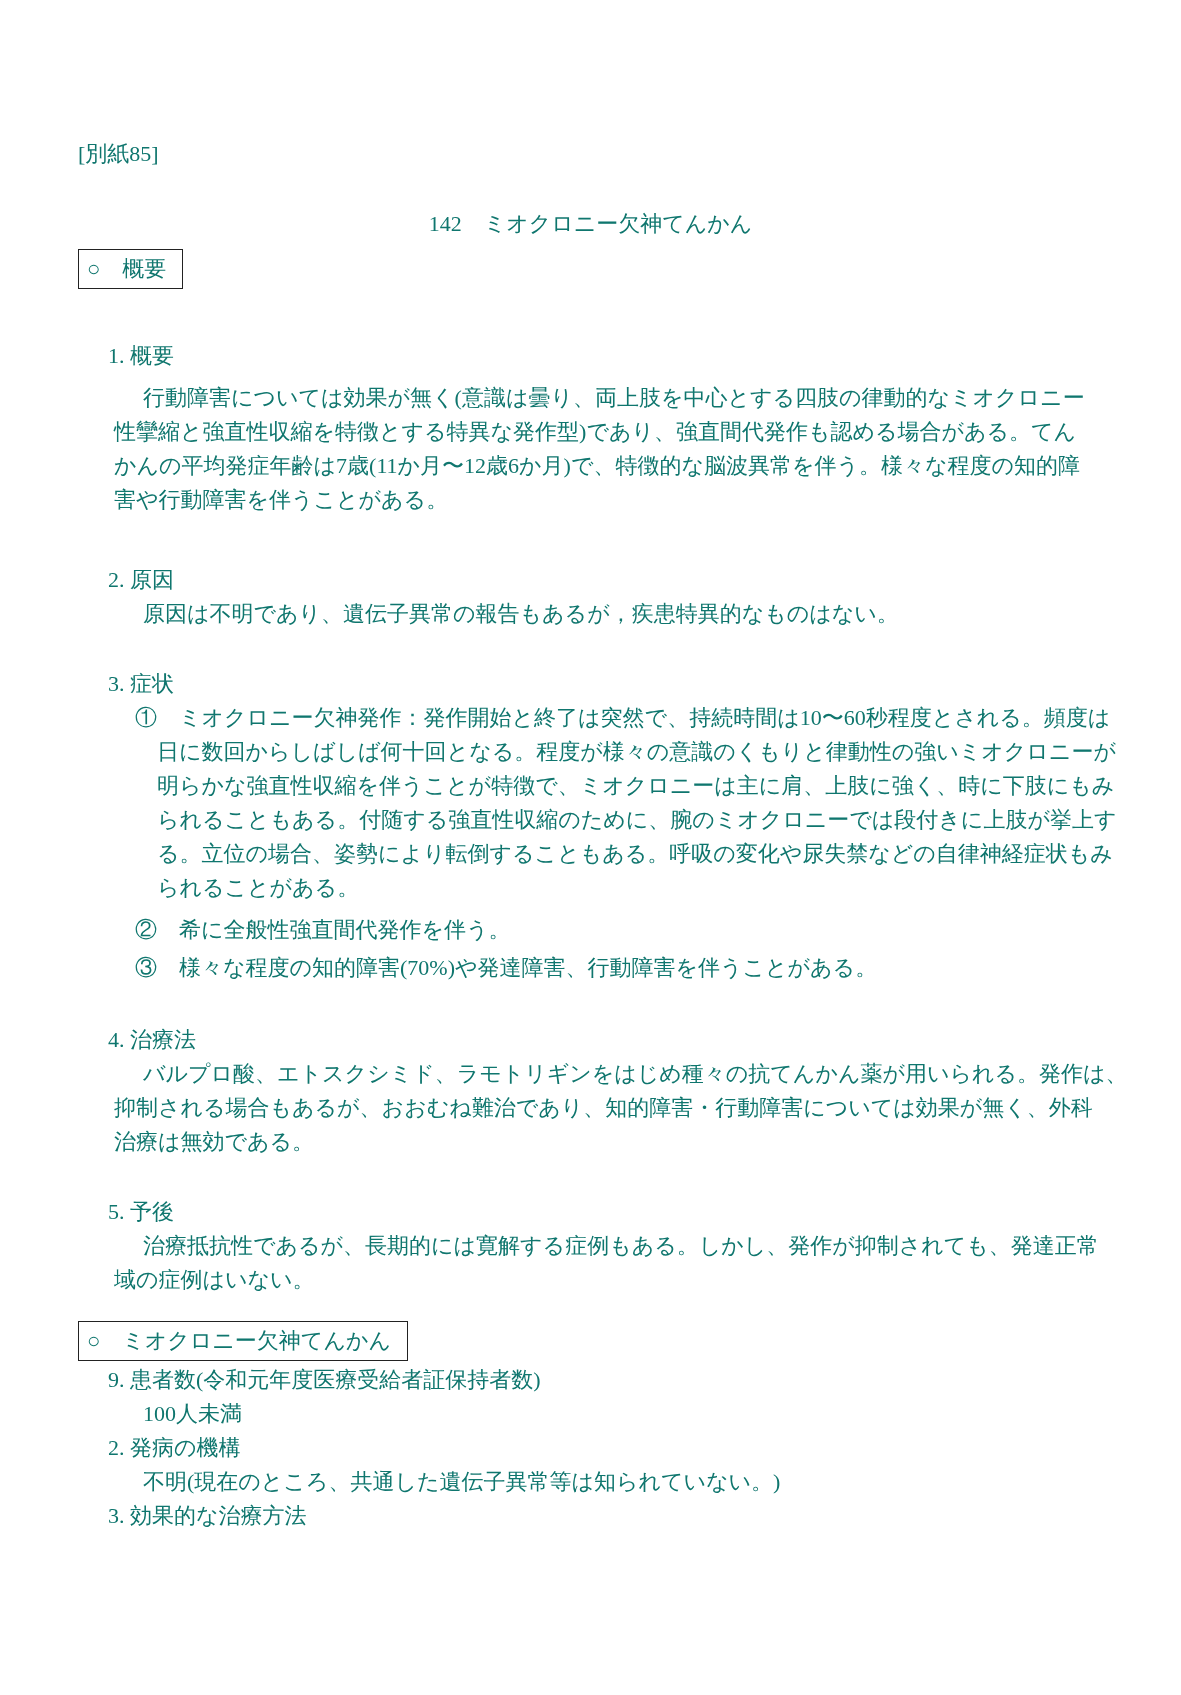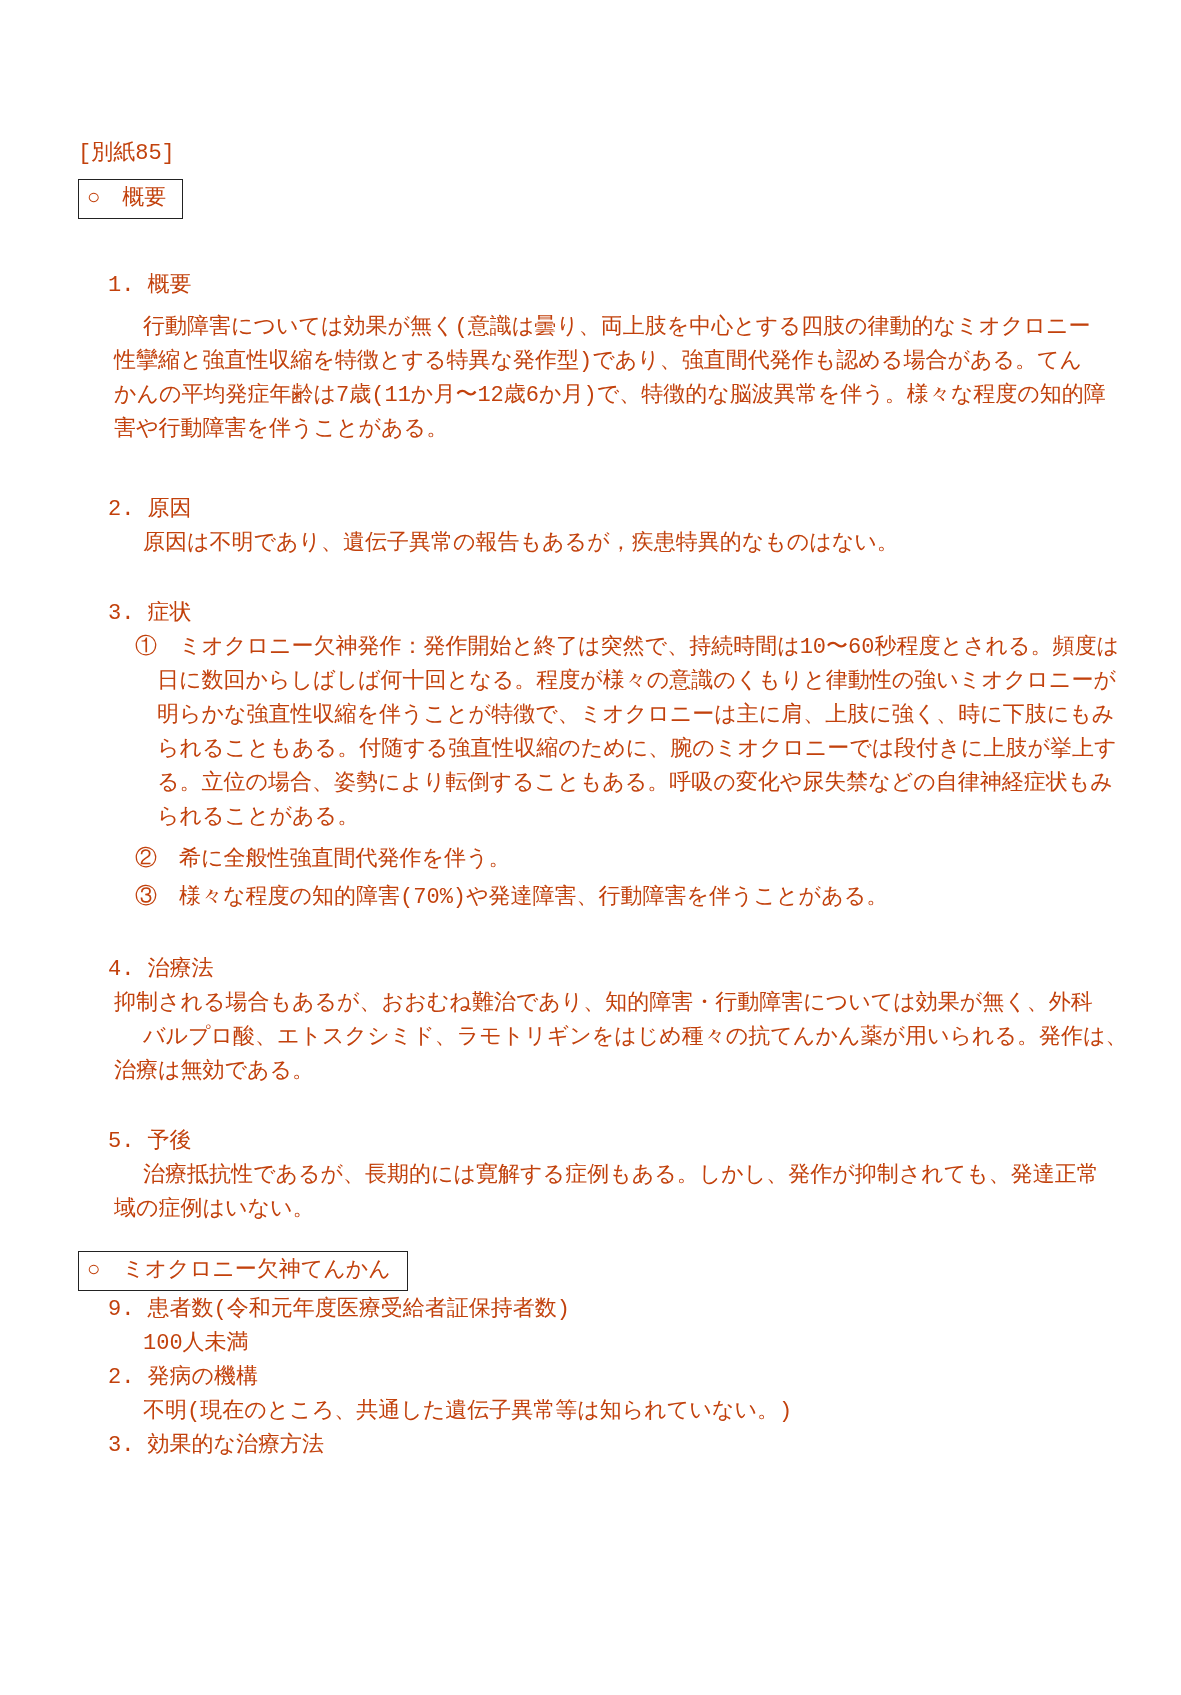--- a/index.html
+++ b/index.html
@@ -1,22 +1,22 @@
 <!DOCTYPE html>
 <html lang="ja"><head>
 <meta charset="utf-8">
 <style>
   html,body { margin:0; padding:0; background:#ffffff; }
   .page {
     position:relative;
     width:1181px;
     height:1695px;
     background:#ffffff;
-    color:#c2410c;
-    font-family:Liberation Mono, monospace;
+    color:#0f766e;
+    font-family:Liberation Serif, serif;
     font-size:22px;
     overflow:hidden;
     box-sizing:border-box;
     padding-top:137px;
   }
   .line { line-height:34px; white-space:pre; }
 
   .attachment   { margin-left:78px; }
   .doc-title    { text-align:center; margin-top:36px; }
 
@@ -49,20 +49,21 @@
   .req-item2 { margin-left:108px; }
   .req-value { margin-left:143px; }
 </style>
 </head>
 <body>
 
 <div class="page">
 
   <div class="line attachment">[別紙85]</div>
 
+  <div class="line doc-title">142　ミオクロニー欠神てんかん</div>
 
   <div class="boxed-wrap-1">
     <div class="line boxed-header">○　概要</div>
   </div>
 
   <div>
     <div class="line sec-heading mt-s1">1. 概要</div>
     <div class="line p-first">行動障害については効果が無く(意識は曇り、両上肢を中心とする四肢の律動的なミオクロニー</div>
     <div class="line p-cont">性攣縮と強直性収縮を特徴とする特異な発作型)であり、強直間代発作も認める場合がある。てん</div>
     <div class="line p-cont">かんの平均発症年齢は7歳(11か月〜12歳6か月)で、特徴的な脳波異常を伴う。様々な程度の知的障</div>
@@ -81,22 +82,22 @@
     <div class="line itm-cont">明らかな強直性収縮を伴うことが特徴で、ミオクロニーは主に肩、上肢に強く、時に下肢にもみ</div>
     <div class="line itm-cont">られることもある。付随する強直性収縮のために、腕のミオクロニーでは段付きに上肢が挙上す</div>
     <div class="line itm-cont">る。立位の場合、姿勢により転倒することもある。呼吸の変化や尿失禁などの自律神経症状もみ</div>
     <div class="line itm-cont">られることがある。</div>
     <div class="line itm-first itm-gap-a">②　希に全般性強直間代発作を伴う。</div>
     <div class="line itm-first itm-gap-b">③　様々な程度の知的障害(70%)や発達障害、行動障害を伴うことがある。</div>
   </div>
 
   <div>
     <div class="line sec-heading mt-s4">4. 治療法</div>
+    <div class="line p-first-flush">バルプロ酸、エトスクシミド、ラモトリギンをはじめ種々の抗てんかん薬が用いられる。発作は、</div>
     <div class="line p-cont">抑制される場合もあるが、おおむね難治であり、知的障害・行動障害については効果が無く、外科</div>
-    <div class="line p-first-flush">バルプロ酸、エトスクシミド、ラモトリギンをはじめ種々の抗てんかん薬が用いられる。発作は、</div>
     <div class="line p-cont">治療は無効である。</div>
   </div>
 
   <div>
     <div class="line sec-heading mt-s5">5. 予後</div>
     <div class="line p-first-flush">治療抵抗性であるが、長期的には寛解する症例もある。しかし、発作が抑制されても、発達正常</div>
     <div class="line p-cont">域の症例はいない。</div>
   </div>
 
   <div class="boxed-wrap-2">

